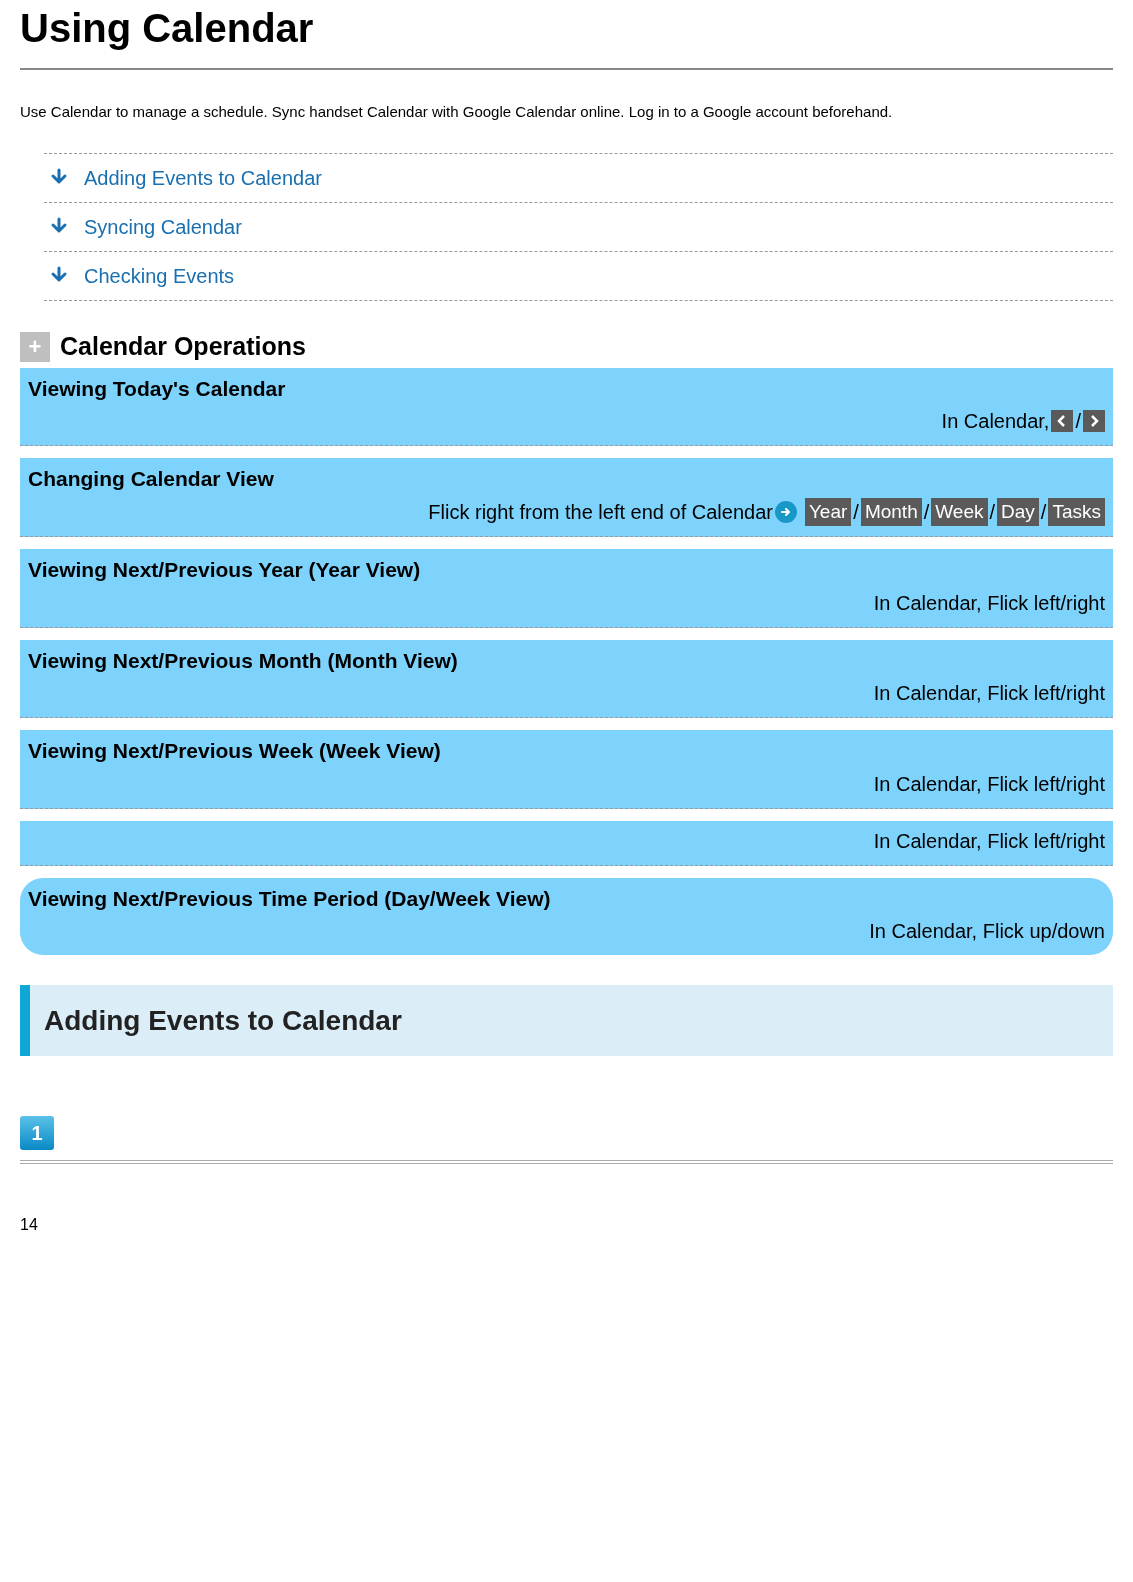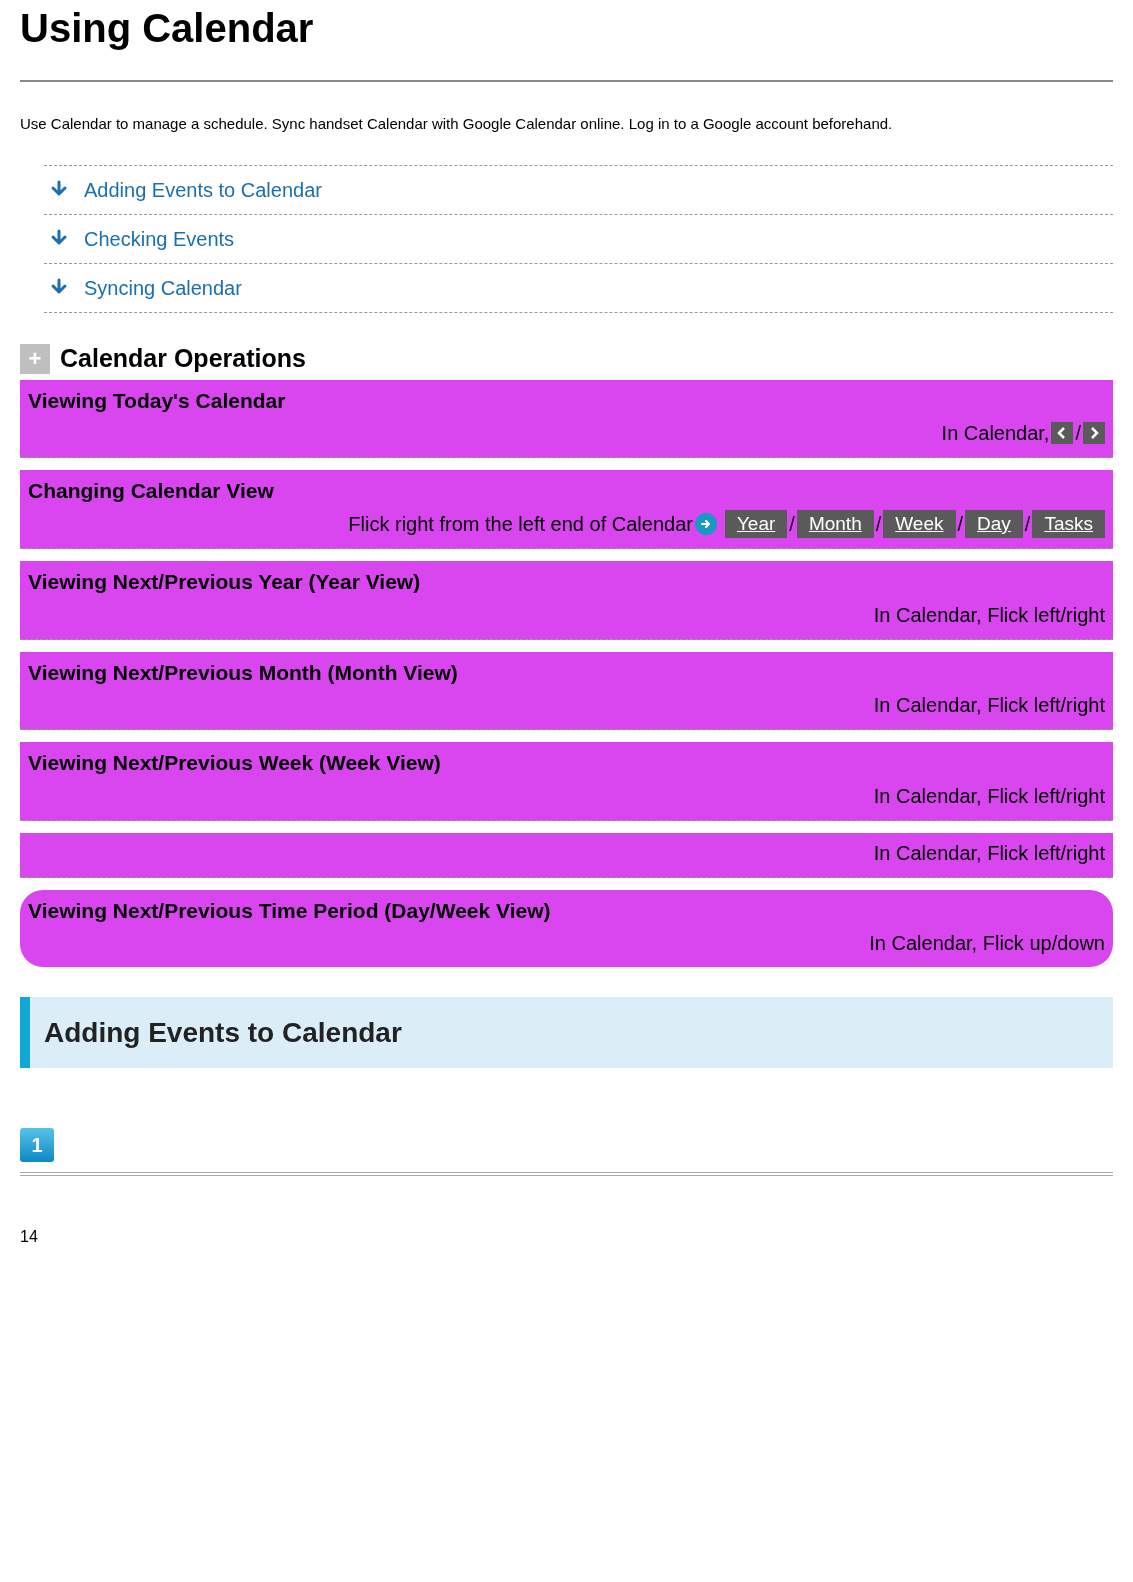--- a/index.html
+++ b/index.html
@@ -7,21 +7,21 @@
     font-family: Arial, Helvetica, sans-serif;
     background: #fff;
     color: #000;
     width: 1133px;
     padding: 0 20px 40px 20px;
     line-height: 1.4;
   }
   h1.page-title {
     font-size: 40px;
     font-weight: bold;
-    padding-bottom: 24px;
+    padding-bottom: 12px;
     border-bottom: 2px solid #888;
     margin-bottom: 28px;
   }
   .intro {
     font-size: 15px;
     line-height: 1.8;
     margin-bottom: 28px;
   }
   .toc {
     margin: 0 0 28px 24px;
@@ -66,21 +66,21 @@
     display: inline-flex;
     align-items: center;
     justify-content: center;
     line-height: 1;
   }
   .op-heading {
     font-size: 25px;
     font-weight: bold;
   }
   .op-block {
-    background: #d946ef;
+    background: #7dd3fc;
     padding: 6px 8px 10px 8px;
     border-bottom: 1px dashed #999;
     margin-bottom: 12px;
     font-size: 20px;
   }
   .op-block:last-child { margin-bottom: 0; border-bottom: none; }
   .op-title { font-weight: bold; margin-bottom: 4px; font-size: 21px; }
   .op-body { font-size: 20px; display: flex; align-items: center; flex-wrap: wrap; gap: 2px; justify-content: flex-end; }
   .inline-icon {
     display: inline-flex;
@@ -96,24 +96,23 @@
   .inline-icon.circle {
     border-radius: 50%;
     background: #1898c7;
     width: 22px;
     height: 22px;
   }
   .chip {
     display: inline-block;
     background: #5a5a5a;
     color: #fff;
-    padding: 1px 12px;
+    padding: 1px 4px;
     font-size: 19px;
     margin: 0;
-    text-decoration: underline;
   }
   .section-bar {
     background: #dbeef8;
     border-left: 10px solid #0ea7d6;
     padding: 16px 14px;
     font-size: 28px;
     font-weight: bold;
     color: #222;
     margin-top: 30px;
     margin-bottom: 60px;
@@ -157,29 +156,29 @@
         </svg>
     </span>
     <span class="toc-label">Adding Events to Calendar</span>
   </div>
   <div class="toc-item">
     <span class="toc-arrow">
       <svg width="20" height="20" viewBox="0 0 20 20">
           <path d="M10 2 L10 14 M10 14 L4 8 M10 14 L16 8" stroke="#1a6fb0" stroke-width="3" fill="none" stroke-linecap="round"></path>
         </svg>
     </span>
-    <span class="toc-label">Checking Events</span>
+    <span class="toc-label">Syncing Calendar</span>
   </div>
   <div class="toc-item">
     <span class="toc-arrow">
       <svg width="20" height="20" viewBox="0 0 20 20">
           <path d="M10 2 L10 14 M10 14 L4 8 M10 14 L16 8" stroke="#1a6fb0" stroke-width="3" fill="none" stroke-linecap="round"></path>
         </svg>
     </span>
-    <span class="toc-label">Syncing Calendar</span>
+    <span class="toc-label">Checking Events</span>
   </div>
 </div>
 
 <div class="operations">
   <div class="op-heading-row">
     <span class="plus-icon">+</span>
     <span class="op-heading">Calendar Operations</span>
   </div>
 
   <div class="op-block">

